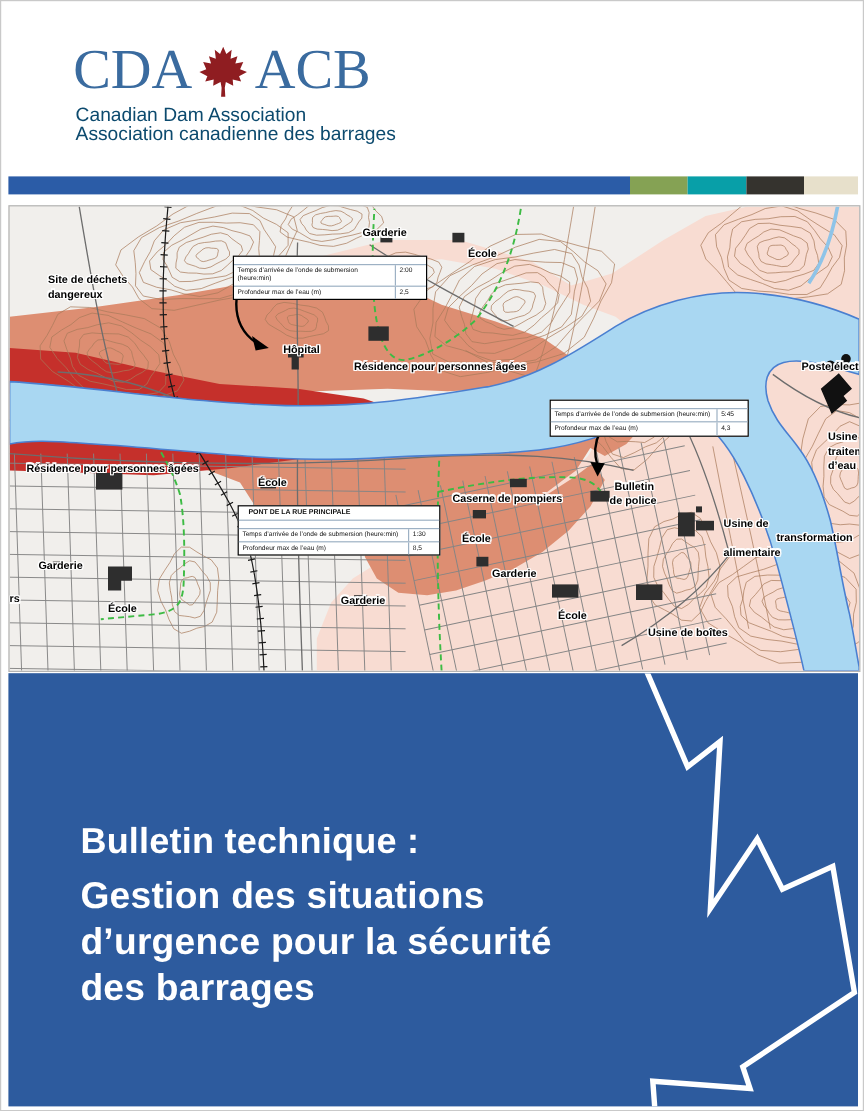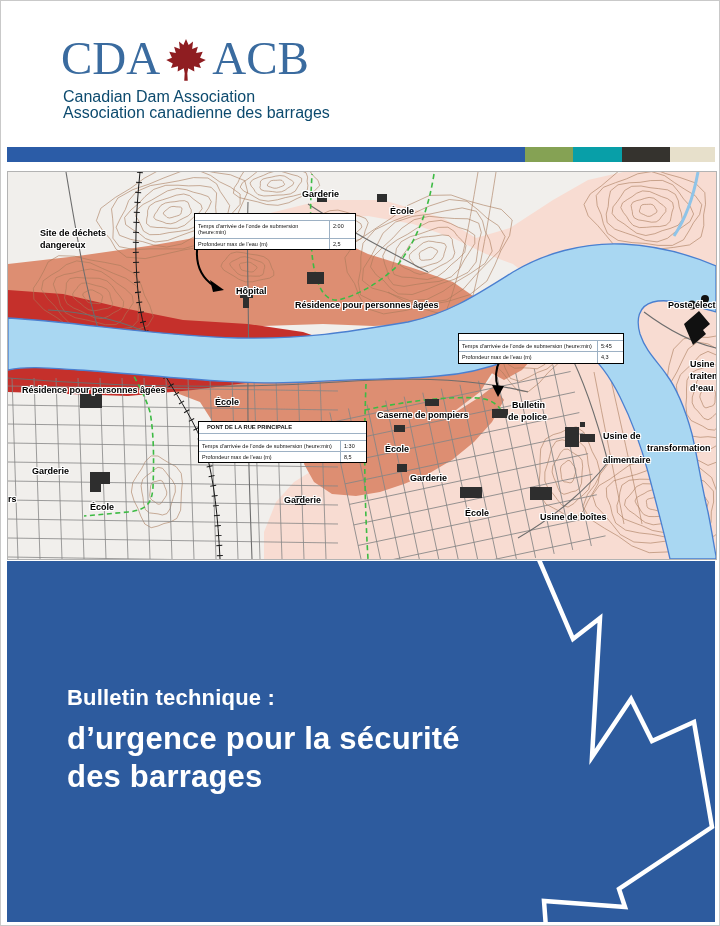--- a/index.html
+++ b/index.html
@@ -26,21 +26,21 @@
      font-size:5.5px;line-height:1.15;color:#111;}
   .co-title{font-weight:bold;font-size:5.8px;padding:2px 0 2px 8px;border-bottom:0.6px solid #9db1c4;}
   .co-spacer{height:6px;border-bottom:0.6px solid #9db1c4;}
   .co-row{display:flex;border-bottom:0.6px solid #9db1c4;}
   .co-row:last-child{border-bottom:none;}
   .co-label{flex:1;padding:2px 2px 2px 3px;border-right:0.6px solid #9db1c4;}
   .co-val{width:22px;padding:2px 0 2px 3px;}
   
   .cover{position:absolute;left:6px;top:560px;width:708px;height:361px;background:#2d5b9e;overflow:hidden;}
   .cover-text{position:absolute;left:60px;top:124px;color:#fff;}
-  .kicker{font-size:22px;font-weight:600;letter-spacing:.2px;margin:0 0 9px 0;}
+  .kicker{font-size:30px;font-weight:600;letter-spacing:.2px;margin:0 0 9px 0;}
   .cover-title{font-size:31px;font-weight:bold;line-height:38px;letter-spacing:.2px;}
   .leaf-outline{position:absolute;left:0;top:0;}
 </style>
 </head>
 <body>
 
 <div class="page">
 
   <div class="logo-row">
     <span class="logo-word">CDA</span>
@@ -282,21 +282,21 @@
         <span class="map-label" style="left: 595px; top: 247px;">Usine de</span>
         <span class="map-label" style="left: 595px; top: 259px; padding-left: 44px;">transformation</span>
         <span class="map-label" style="left: 595px; top: 271px; text-align: right;">alimentaire</span>
         <span class="map-label" style="left: 377px; top: 260px;">École</span>
         <span class="map-label" style="left: 402px; top: 289px;">Garderie</span>
         <span class="map-label" style="left: 24px; top: 282px;">Garderie</span>
         <span class="map-label" style="left: 0px; top: 310px;">rs</span>
         <span class="map-label" style="left: 82px; top: 318px;">École</span>
         <span class="map-label" style="left: 276px; top: 311px;">Garderie</span>
         <span class="map-label" style="left: 457px; top: 324px;">École</span>
-        <span class="map-label" style="left: 532px; top: 328px;">Usine de boîtes</span>
+        <span class="map-label" style="left: 532px; top: 338px;">Usine de boîtes</span>
         <div class="callout" style="left: 186px; top: 41px; width: 160px;">
           <div class="co-spacer"></div>
           <div class="co-row">
             <span class="co-label">Temps d’arrivée de l’onde de submersion (heure:min)</span>
             <span class="co-val">2:00</span>
           </div>
           <div class="co-row">
             <span class="co-label">Profondeur max de l’eau (m)</span>
             <span class="co-val">2,5</span>
           </div>
@@ -327,19 +327,20 @@
       </div>
   </div>
 
   <div class="cover">
     <svg class="leaf-outline" width="708" height="361" viewBox="0 0 708 361">
       <polyline points="530,-6 566,78 593,57 585,196 624,138 645,180 687,161 705,266 612,328 618,346 537,340 539,367" fill="none" stroke="#ffffff" stroke-width="4.5" stroke-miterlimit="8"></polyline>
     </svg>
     <div class="cover-text">
       <div class="kicker">Bulletin technique :</div>
       <div class="cover-title">
+        <div>Gestion des situations</div>
         <div>d’urgence pour la sécurité</div>
         <div>des barrages</div>
       </div>
     </div>
   </div>
 
 </div>
 
 </body></html>

